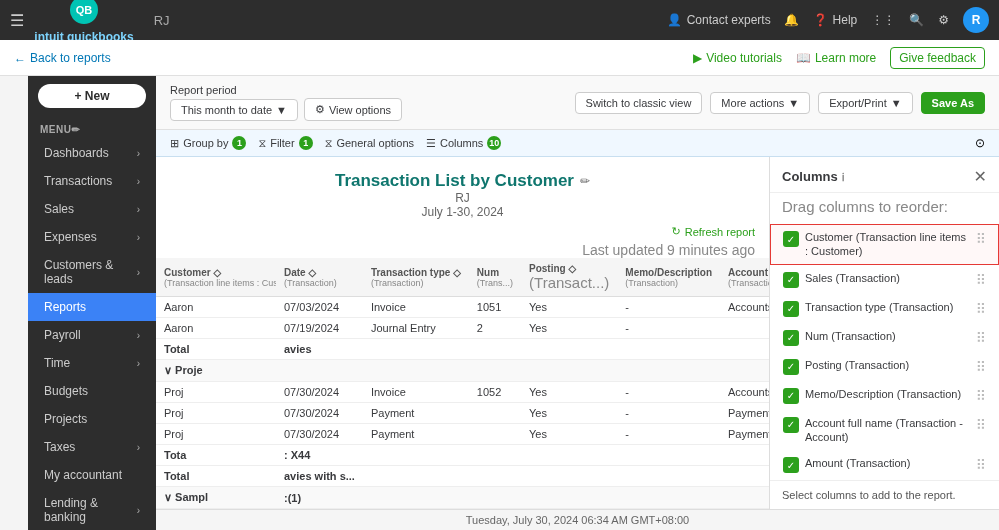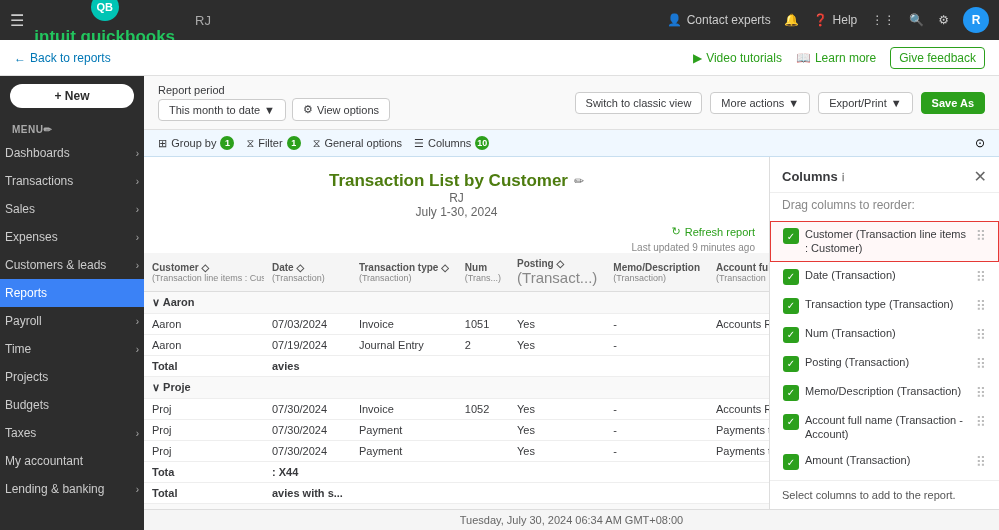--- a/index.html
+++ b/index.html
@@ -18,82 +18,82 @@
     .secondary-bar { background: #fff; border-bottom: 1px solid #e0e0e0; height: 36px; display: flex; align-items: center; padding: 0 14px; gap: 10px; flex-shrink: 0; }
     .secondary-bar-left { display: flex; align-items: center; gap: 6px; color: #393a3d; font-size: 12px; }
     .secondary-bar-right { margin-left: auto; display: flex; align-items: center; gap: 14px; font-size: 12px; color: #393a3d; }
     .secondary-bar-right span { display: flex; align-items: center; gap: 4px; cursor: pointer; color: #2ca01c; font-weight: 500; }
     .back-link { color: #0077b5; cursor: pointer; display: flex; align-items: center; gap: 4px; font-size: 12px; }
 
     
     .main-layout { display: flex; flex: 1; overflow: hidden; }
 
     
-    .sidebar { width: 144px; background: #2d2d2d; color: #ccc; display: flex; flex-direction: column; flex-shrink: 0; overflow-y: auto; }
+    .sidebar { width: 128px; background: #2d2d2d; color: #ccc; display: flex; flex-direction: column; flex-shrink: 0; overflow-y: auto; margin-left: 28px; }
     .sidebar-new-btn { margin: 8px 10px; background: #fff; color: #2d2d2d; border: none; border-radius: 16px; padding: 5px 0; font-size: 12px; font-weight: 600; cursor: pointer; display: flex; align-items: center; justify-content: center; gap: 4px; }
     .sidebar-section-label { color: #aaa; font-size: 10px; font-weight: 700; padding: 8px 12px 4px; text-transform: uppercase; letter-spacing: 0.5px; display: flex; align-items: center; justify-content: flex-start; }
-    .sidebar-item { display: flex; align-items: center; justify-content: space-between; padding: 7px 5px; cursor: pointer; font-size: 12px; color: #ccc; }
+    .sidebar-item { display: flex; align-items: center; justify-content: space-between; padding: 7px 16px; cursor: pointer; font-size: 12px; color: #ccc; }
     .sidebar-item.active { background: #3b82f6; color: #fff; }
     .sidebar-chevron { font-size: 10px; color: #aaa; }
 
     
     .content-area { flex: 1; display: flex; flex-direction: column; overflow: hidden; }
 
     
     .report-toolbar { background: #f9f9f9; border-bottom: 1px solid #e0e0e0; padding: 8px 14px; display: flex; align-items: center; gap: 10px; flex-shrink: 0; }
     .toolbar-right { margin-left: auto; display: flex; align-items: center; gap: 8px; }
     .btn { border: 1px solid #ccc; background: #fff; border-radius: 4px; padding: 4px 10px; font-size: 11px; cursor: pointer; display: flex; align-items: center; gap: 4px; color: #393a3d; }
     .btn-green { background: #2ca01c; color: #fff; border-color: #2ca01c; font-weight: 600; }
     .period-label { font-size: 11px; color: #393a3d; font-weight: 500; margin-bottom: 2px; }
     .toolbar-filter-row { background: #f0f8ff; border-bottom: 1px solid #c8dff0; padding: 6px 14px; display: flex; align-items: center; gap: 12px; flex-shrink: 0; }
     .filter-btn { display: flex; align-items: center; gap: 4px; font-size: 11px; color: #393a3d; cursor: pointer; }
     .badge { background: #2ca01c; color: white; border-radius: 50%; width: 14px; height: 14px; display: flex; align-items: center; justify-content: center; font-size: 9px; font-weight: bold; }
 
     
     .report-body { flex: 1; display: flex; overflow: hidden; position: relative; }
     .report-content { flex: 1; overflow: auto; background: #fff; }
     .report-title-area { text-align: center; padding: 14px 0 6px; }
-    .report-title { font-size: 17px; font-weight: 600; color: #4d7c0f; }
+    .report-title { font-size: 17px; font-weight: 600; color: #0f766e; }
     .report-subtitle { font-size: 12px; color: #666; }
     .refresh-row { display: flex; justify-content: flex-end; padding: 0 14px 4px; }
     .refresh-link { color: #2ca01c; font-size: 11px; cursor: pointer; display: flex; align-items: center; gap: 4px; }
-    .last-updated { font-size: 10px; color: #888; display: block; text-align: right; padding-right: 14px; }
+    .last-updated { font-size: 14px; color: #888; display: block; text-align: right; padding-right: 14px; }
 
     
     .report-table { width: 100%; border-collapse: collapse; font-size: 11px; }
     .report-table th { background: #f5f5f5; border-bottom: 1px solid #ddd; padding: 5px 8px; text-align: left; color: #555; font-weight: 600; white-space: nowrap; position: sticky; top: 0; z-index: 1; }
     .report-table td { border-bottom: 1px solid #eee; padding: 4px 8px; color: #393a3d; white-space: nowrap; }
     .report-table .group-row td { font-weight: 600; background: #f9f9f9; }
     .report-table .total-row td { font-weight: 600; }
 
     
     .status-bar { background: #f5f5f5; border-top: 1px solid #ddd; padding: 4px 14px; font-size: 11px; color: #666; text-align: center; flex-shrink: 0; }
 
     
     .columns-panel { width: 230px; background: #fff; border-left: 1px solid #ddd; display: flex; flex-direction: column; flex-shrink: 0; overflow: hidden; }
     .columns-panel-header { display: flex; align-items: center; justify-content: space-between; padding: 10px 12px 6px; border-bottom: 1px solid #eee; }
     .columns-panel-title { font-size: 13px; font-weight: 600; color: #393a3d; display: flex; align-items: center; gap: 4px; }
     .columns-panel-close { cursor: pointer; color: #666; font-size: 16px; }
-    .columns-drag-hint { font-size: 12px; color: #888; padding: 5px 12px; }
+    .columns-drag-hint { font-size: 15px; color: #888; padding: 5px 12px; }
     .columns-list { flex: 1; overflow-y: auto; padding: 4px 0; }
     .column-item { display: flex; align-items: flex-start; padding: 5px 12px; gap: 6px; border: 1px solid transparent; }
     .column-item.highlighted { border: 1px solid #e53935; background: #fff8f8; }
     .column-item-check { width: 16px; height: 16px; background: #2ca01c; border-radius: 3px; display: flex; align-items: center; justify-content: center; color: white; font-size: 10px; flex-shrink: 0; margin-top: 1px; }
     .column-item-text { flex: 1; font-size: 11px; color: #393a3d; line-height: 1.3; }
     .column-item-drag { color: #bbb; font-size: 14px; cursor: grab; margin-top: 1px; }
     .columns-footer { padding: 8px 12px; border-top: 1px solid #eee; font-size: 11px; color: #555; }
   </style>
 </head>
 <body>
 
 <div class="top-bar">
   <span class="hamburger">☰</span>
   <div class="logo-area">
     <div class="logo-icon">QB</div>
-    <span style="color:#22c55e;font-size:17px;font-weight:600;">intuit quickbooks</span>
+    <span style="color:#7dd3fc;font-size:12px;font-weight:600;">intuit quickbooks</span>
   </div>
   <span style="color:#aaa;margin-left:10px;font-size:13px;">RJ</span>
   <div class="top-bar-right">
     <span>
       <span>👤</span>
       <span>Contact experts</span>
     </span>
     <span>🔔</span>
     <span>
       <span>❓</span>
@@ -162,24 +162,24 @@
         </div>
         <div class="sidebar-item">
           <span>Payroll</span>
           <span class="sidebar-chevron">›</span>
         </div>
         <div class="sidebar-item">
           <span>Time</span>
           <span class="sidebar-chevron">›</span>
         </div>
         <div class="sidebar-item">
+          <span>Budgets</span>
+        </div>
+        <div class="sidebar-item">
           <span>Projects</span>
-        </div>
-        <div class="sidebar-item">
-          <span>Budgets</span>
         </div>
         <div class="sidebar-item">
           <span>Taxes</span>
           <span class="sidebar-chevron">›</span>
         </div>
         <div class="sidebar-item">
           <span>My accountant</span>
         </div>
         <div class="sidebar-item">
           <span>Lending &amp; banking</span>
@@ -265,29 +265,20 @@
                 <th style="font-size: 10px; max-width: 120px; overflow: hidden; text-overflow: ellipsis;">Customer ◇<div style="font-weight: normal; color: rgb(136, 136, 136); font-size: 9px;">(Transaction line items : Customer)</div></th>
                 <th style="font-size: 10px; max-width: 120px; overflow: hidden; text-overflow: ellipsis;">Date ◇<div style="font-weight: normal; color: rgb(136, 136, 136); font-size: 9px;">(Transaction)</div></th>
                 <th style="font-size: 10px; max-width: 120px; overflow: hidden; text-overflow: ellipsis;">Transaction type ◇<div style="font-weight: normal; color: rgb(136, 136, 136); font-size: 9px;">(Transaction)</div></th>
                 <th style="font-size: 10px; max-width: 120px; overflow: hidden; text-overflow: ellipsis;">Num<div style="font-weight: normal; color: rgb(136, 136, 136); font-size: 9px;">(Trans...)</div></th>
                 <th style="font-size: 10px; max-width: 120px; overflow: hidden; text-overflow: ellipsis;">Posting ◇<div style="font-weight: normal; color: rgb(136, 136, 136); font-size: 15px;">(Transact...)</div></th>
                 <th style="font-size: 10px; max-width: 120px; overflow: hidden; text-overflow: ellipsis;">Memo/Description<div style="font-weight: normal; color: rgb(136, 136, 136); font-size: 9px;">(Transaction)</div></th>
                 <th style="font-size: 10px; max-width: 120px; overflow: hidden; text-overflow: ellipsis;">Account full name ◇<div style="font-weight: normal; color: rgb(136, 136, 136); font-size: 9px;">(Transaction : Account)</div></th>
               </tr>
           </thead>
           <tbody id="table-body">
-              <tr class="group-row">
-                <td>∨ Aaron</td>
-                <td></td>
-                <td></td>
-                <td></td>
-                <td></td>
-                <td></td>
-                <td></td>
-              </tr>
               <tr>
                 <td>Aaron</td>
                 <td>07/03/2024</td>
                 <td>Invoice</td>
                 <td>1051</td>
                 <td>Yes</td>
                 <td>-</td>
                 <td>Accounts Receivable (A/R)</td>
               </tr>
               <tr>
@@ -386,21 +377,21 @@
         </div>
         <div class="columns-drag-hint">Drag columns to reorder:</div>
         <div class="columns-list" id="columns-list">
             <div class="column-item highlighted">
               <div class="column-item-check">✓</div>
               <span class="column-item-text">Customer (Transaction line items : Customer)</span>
               <span class="column-item-drag">⠿</span>
             </div>
             <div class="column-item">
               <div class="column-item-check">✓</div>
-              <span class="column-item-text">Date (Transaction)</span>
+              <span class="column-item-text">Sales (Transaction)</span>
               <span class="column-item-drag">⠿</span>
             </div>
             <div class="column-item">
               <div class="column-item-check">✓</div>
               <span class="column-item-text">Transaction type (Transaction)</span>
               <span class="column-item-drag">⠿</span>
             </div>
             <div class="column-item">
               <div class="column-item-check">✓</div>
               <span class="column-item-text">Num (Transaction)</span>

